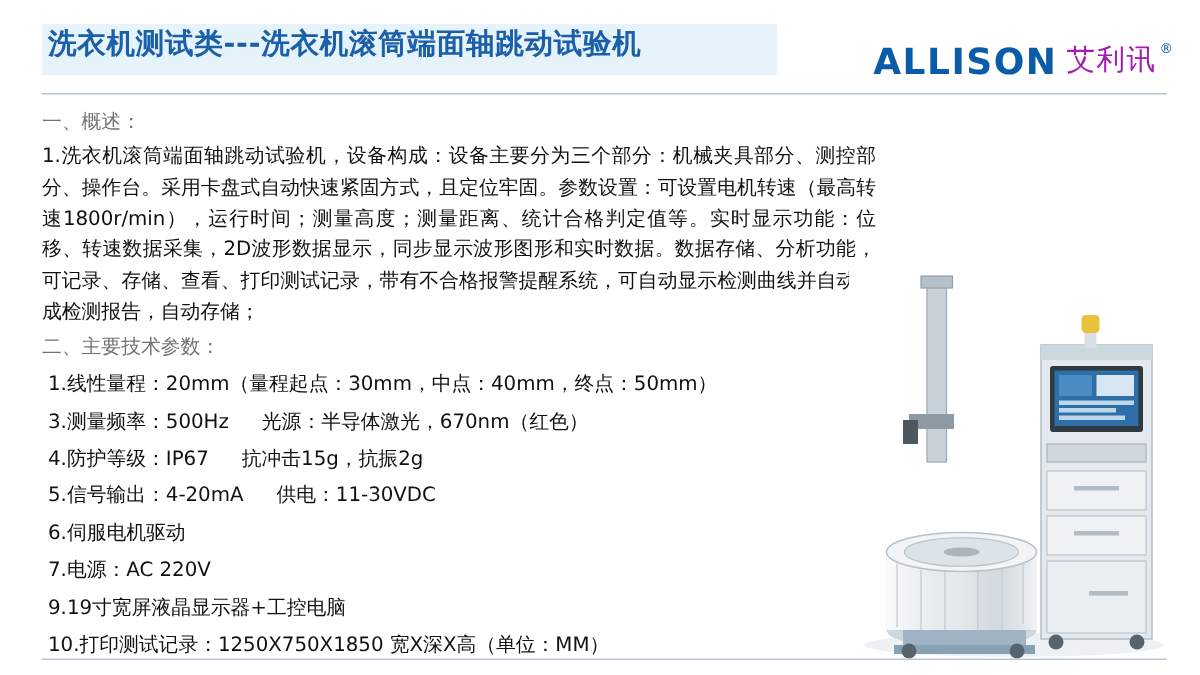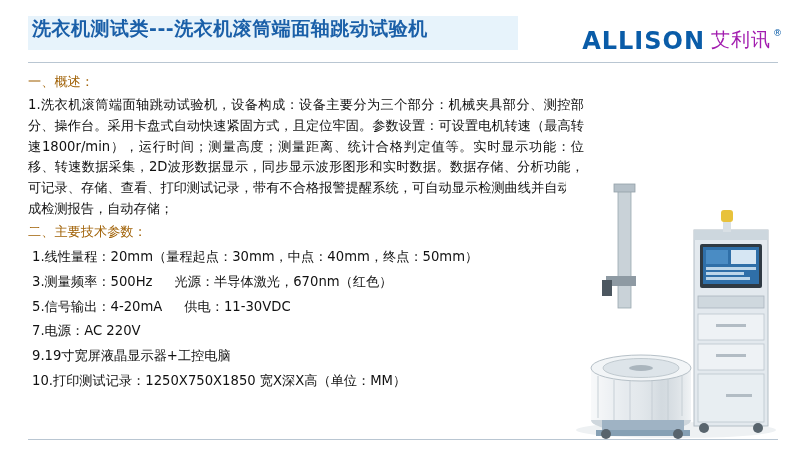--- a/index.html
+++ b/index.html
@@ -88,21 +88,21 @@
     top: 72px;
     width: 556px;
     font-size: 13.2px;
     color: #111111;
     line-height: 1.58;
   }
   .section-head {
     margin: 0 0 2px 0;
     font-size: 13.2px;
     font-weight: normal;
-    color: #a16207;
+    color: #737373;
   }
   .para {
     margin: 0 0 2px 0;
     text-align: justify;
   }
   .spec-list {
     margin: 0;
     padding: 0;
     list-style: none;
   }
@@ -152,21 +152,23 @@
   </div>
   <div class="header-rule"></div>
 
   <div class="content">
     <p class="section-head">一、概述：</p>
     <p class="para">1.洗衣机滚筒端面轴跳动试验机，设备构成：设备主要分为三个部分：机械夹具部分、测控部分、操作台。采用卡盘式自动快速紧固方式，且定位牢固。参数设置：可设置电机转速（最高转速1800r/min），运行时间；测量高度；测量距离、统计合格判定值等。实时显示功能：位移、转速数据采集，2D波形数据显示，同步显示波形图形和实时数据。数据存储、分析功能，可记录、存储、查看、打印测试记录，带有不合格报警提醒系统，可自动显示检测曲线并自动形成检测报告，自动存储；</p>
     <p class="section-head">二、主要技术参数：</p>
     <ul class="spec-list">
       <li><span>1.</span><span>线性量程：</span><span>20mm（量程起点：30mm，中点：40mm，终点：50mm）</span><span class="spec-col2"></span></li>
       <li><span>3.</span><span>测量频率：</span><span>500Hz</span><span class="spec-col2">光源：半导体激光，670nm（红色）</span></li>
+      <li><span>4.</span><span>防护等级：</span><span>IP67</span><span class="spec-col2">抗冲击15g，抗振2g</span></li>
       <li><span>5.</span><span>信号输出：</span><span>4-20mA</span><span class="spec-col2">供电：11-30VDC</span></li>
+      <li><span>6.</span><span>伺服电机驱动</span><span></span></li>
       <li><span>7.</span><span>电源：</span><span>AC 220V</span></li>
       <li><span>9.</span><span>19寸宽屏液晶显示器+工控电脑</span></li>
       <li><span>10.</span><span>打印测试记录：</span><span>1250X750X1850 宽X深X高（单位：MM）</span></li>
     </ul>
   </div>
 
   <div class="photo">
     <svg width="220" height="262" viewBox="0 0 220 262" xmlns="http://www.w3.org/2000/svg">
       <rect x="0" y="0" width="220" height="262" fill="#ffffff"></rect>
 

